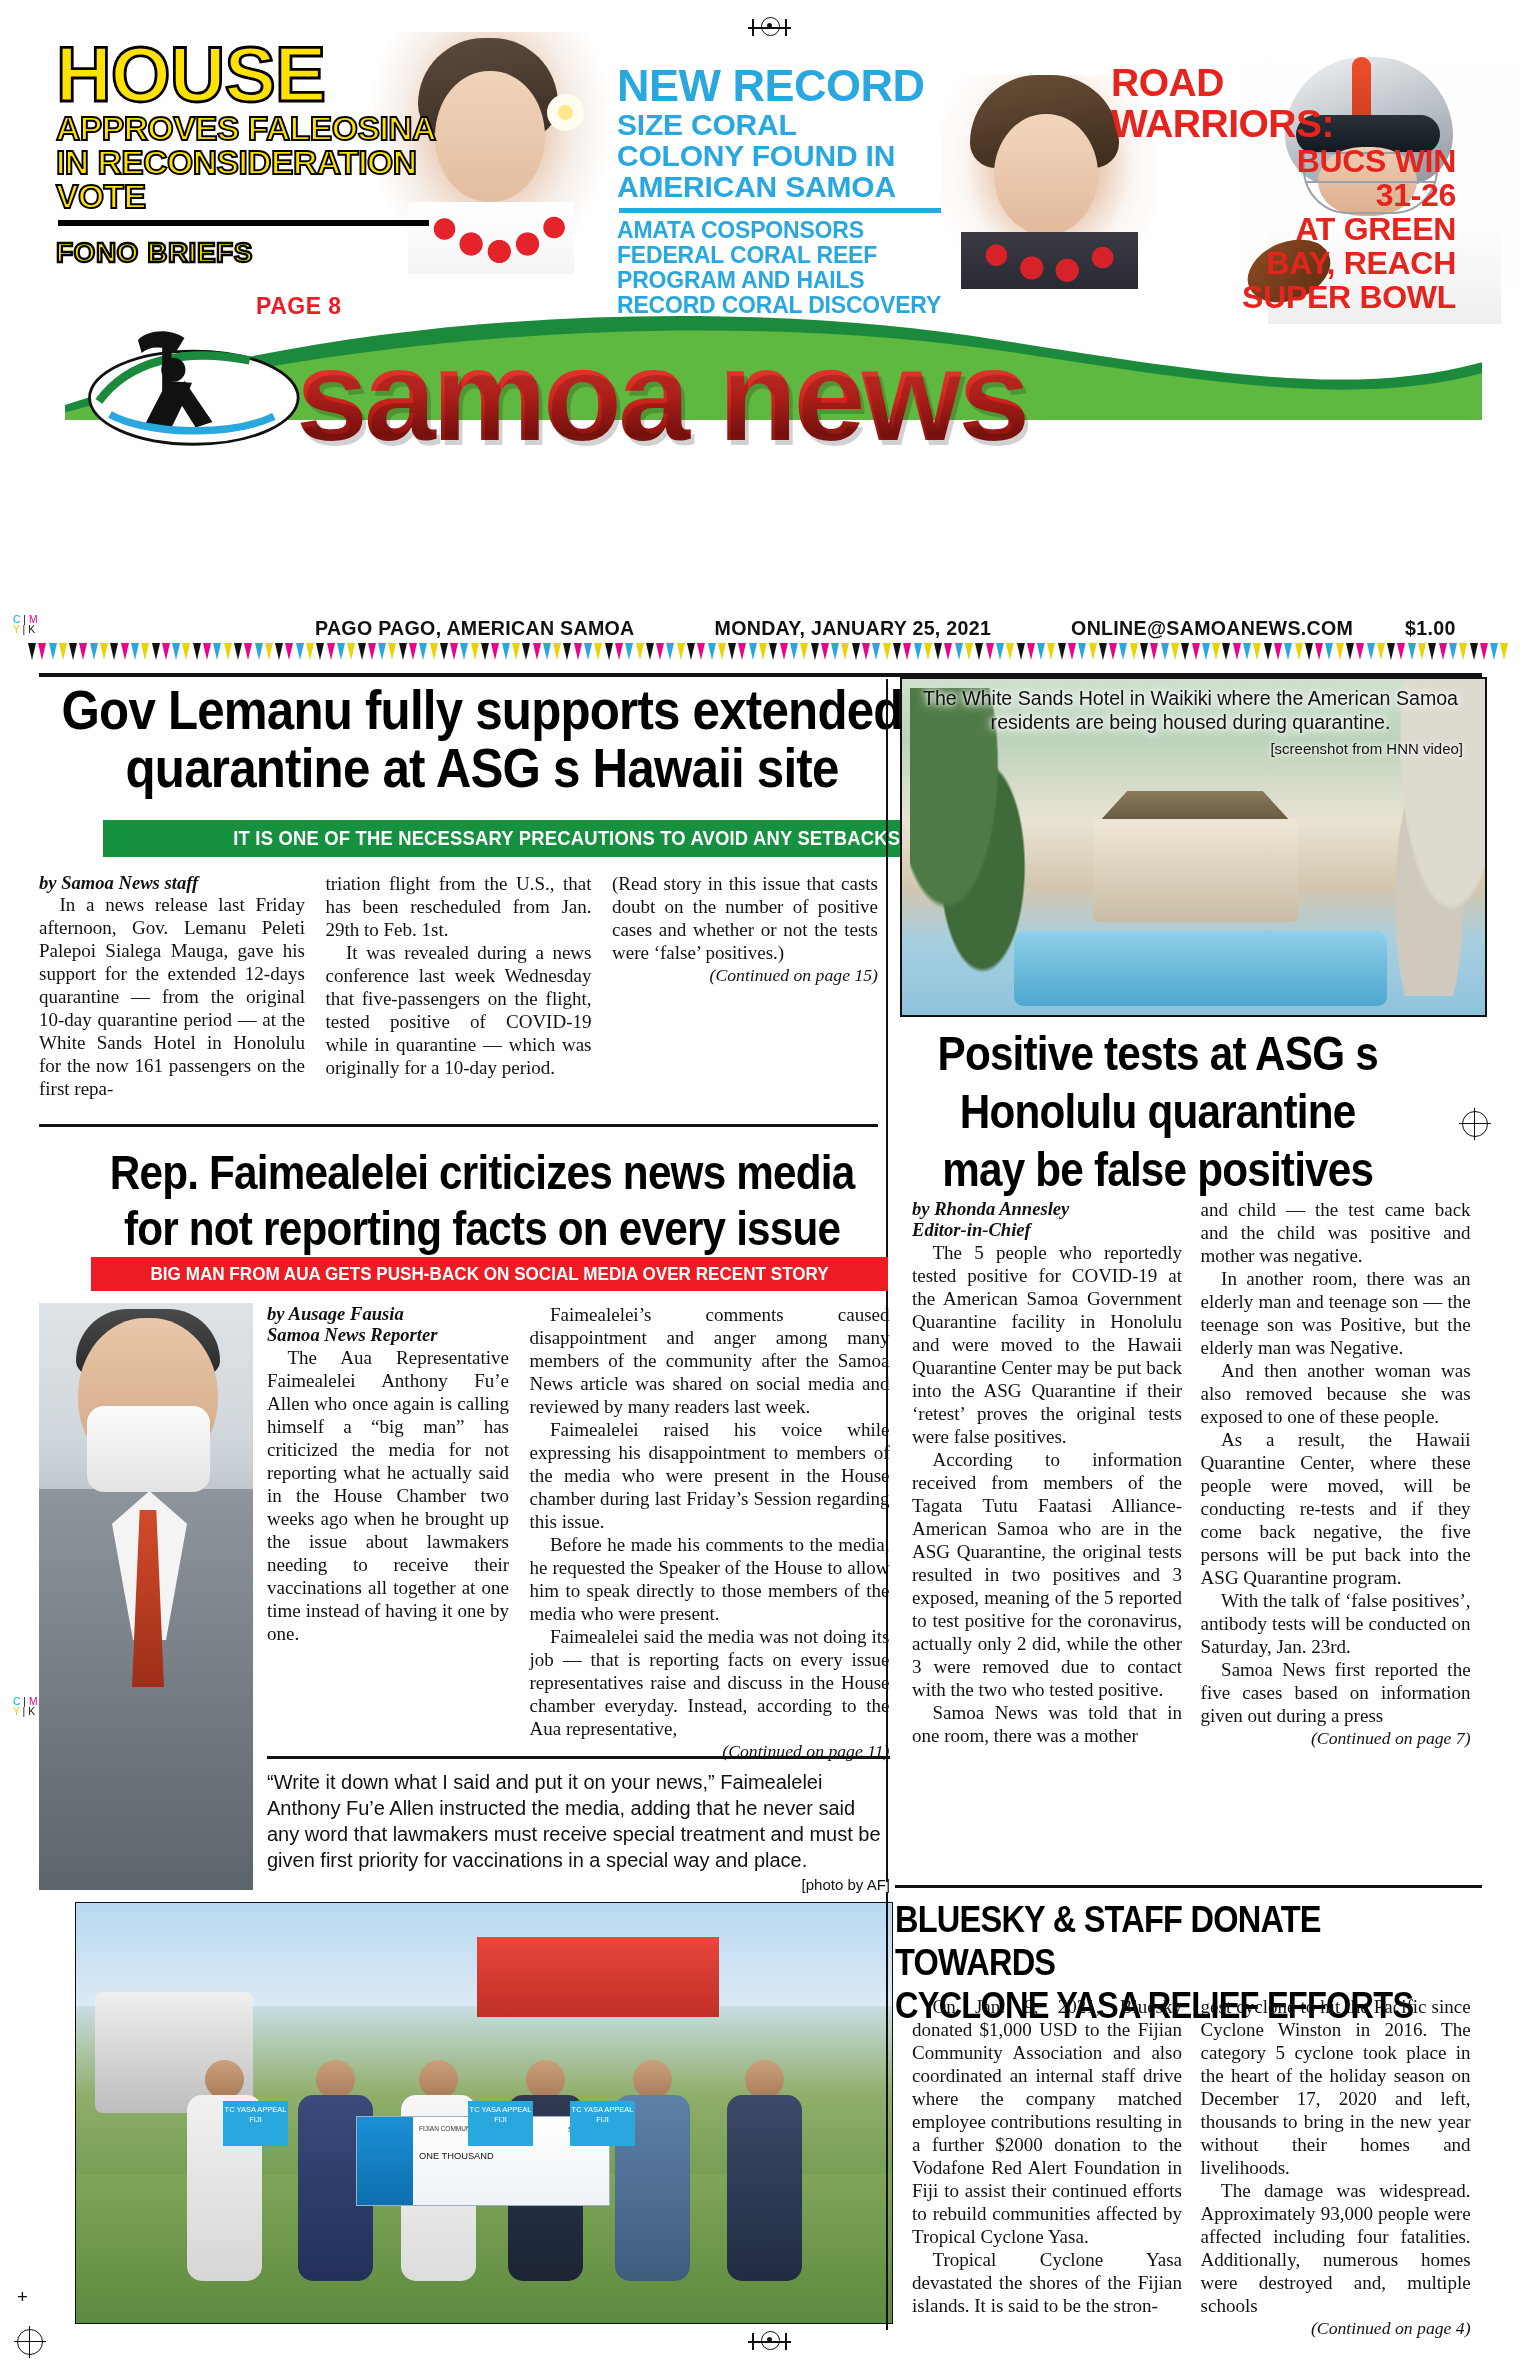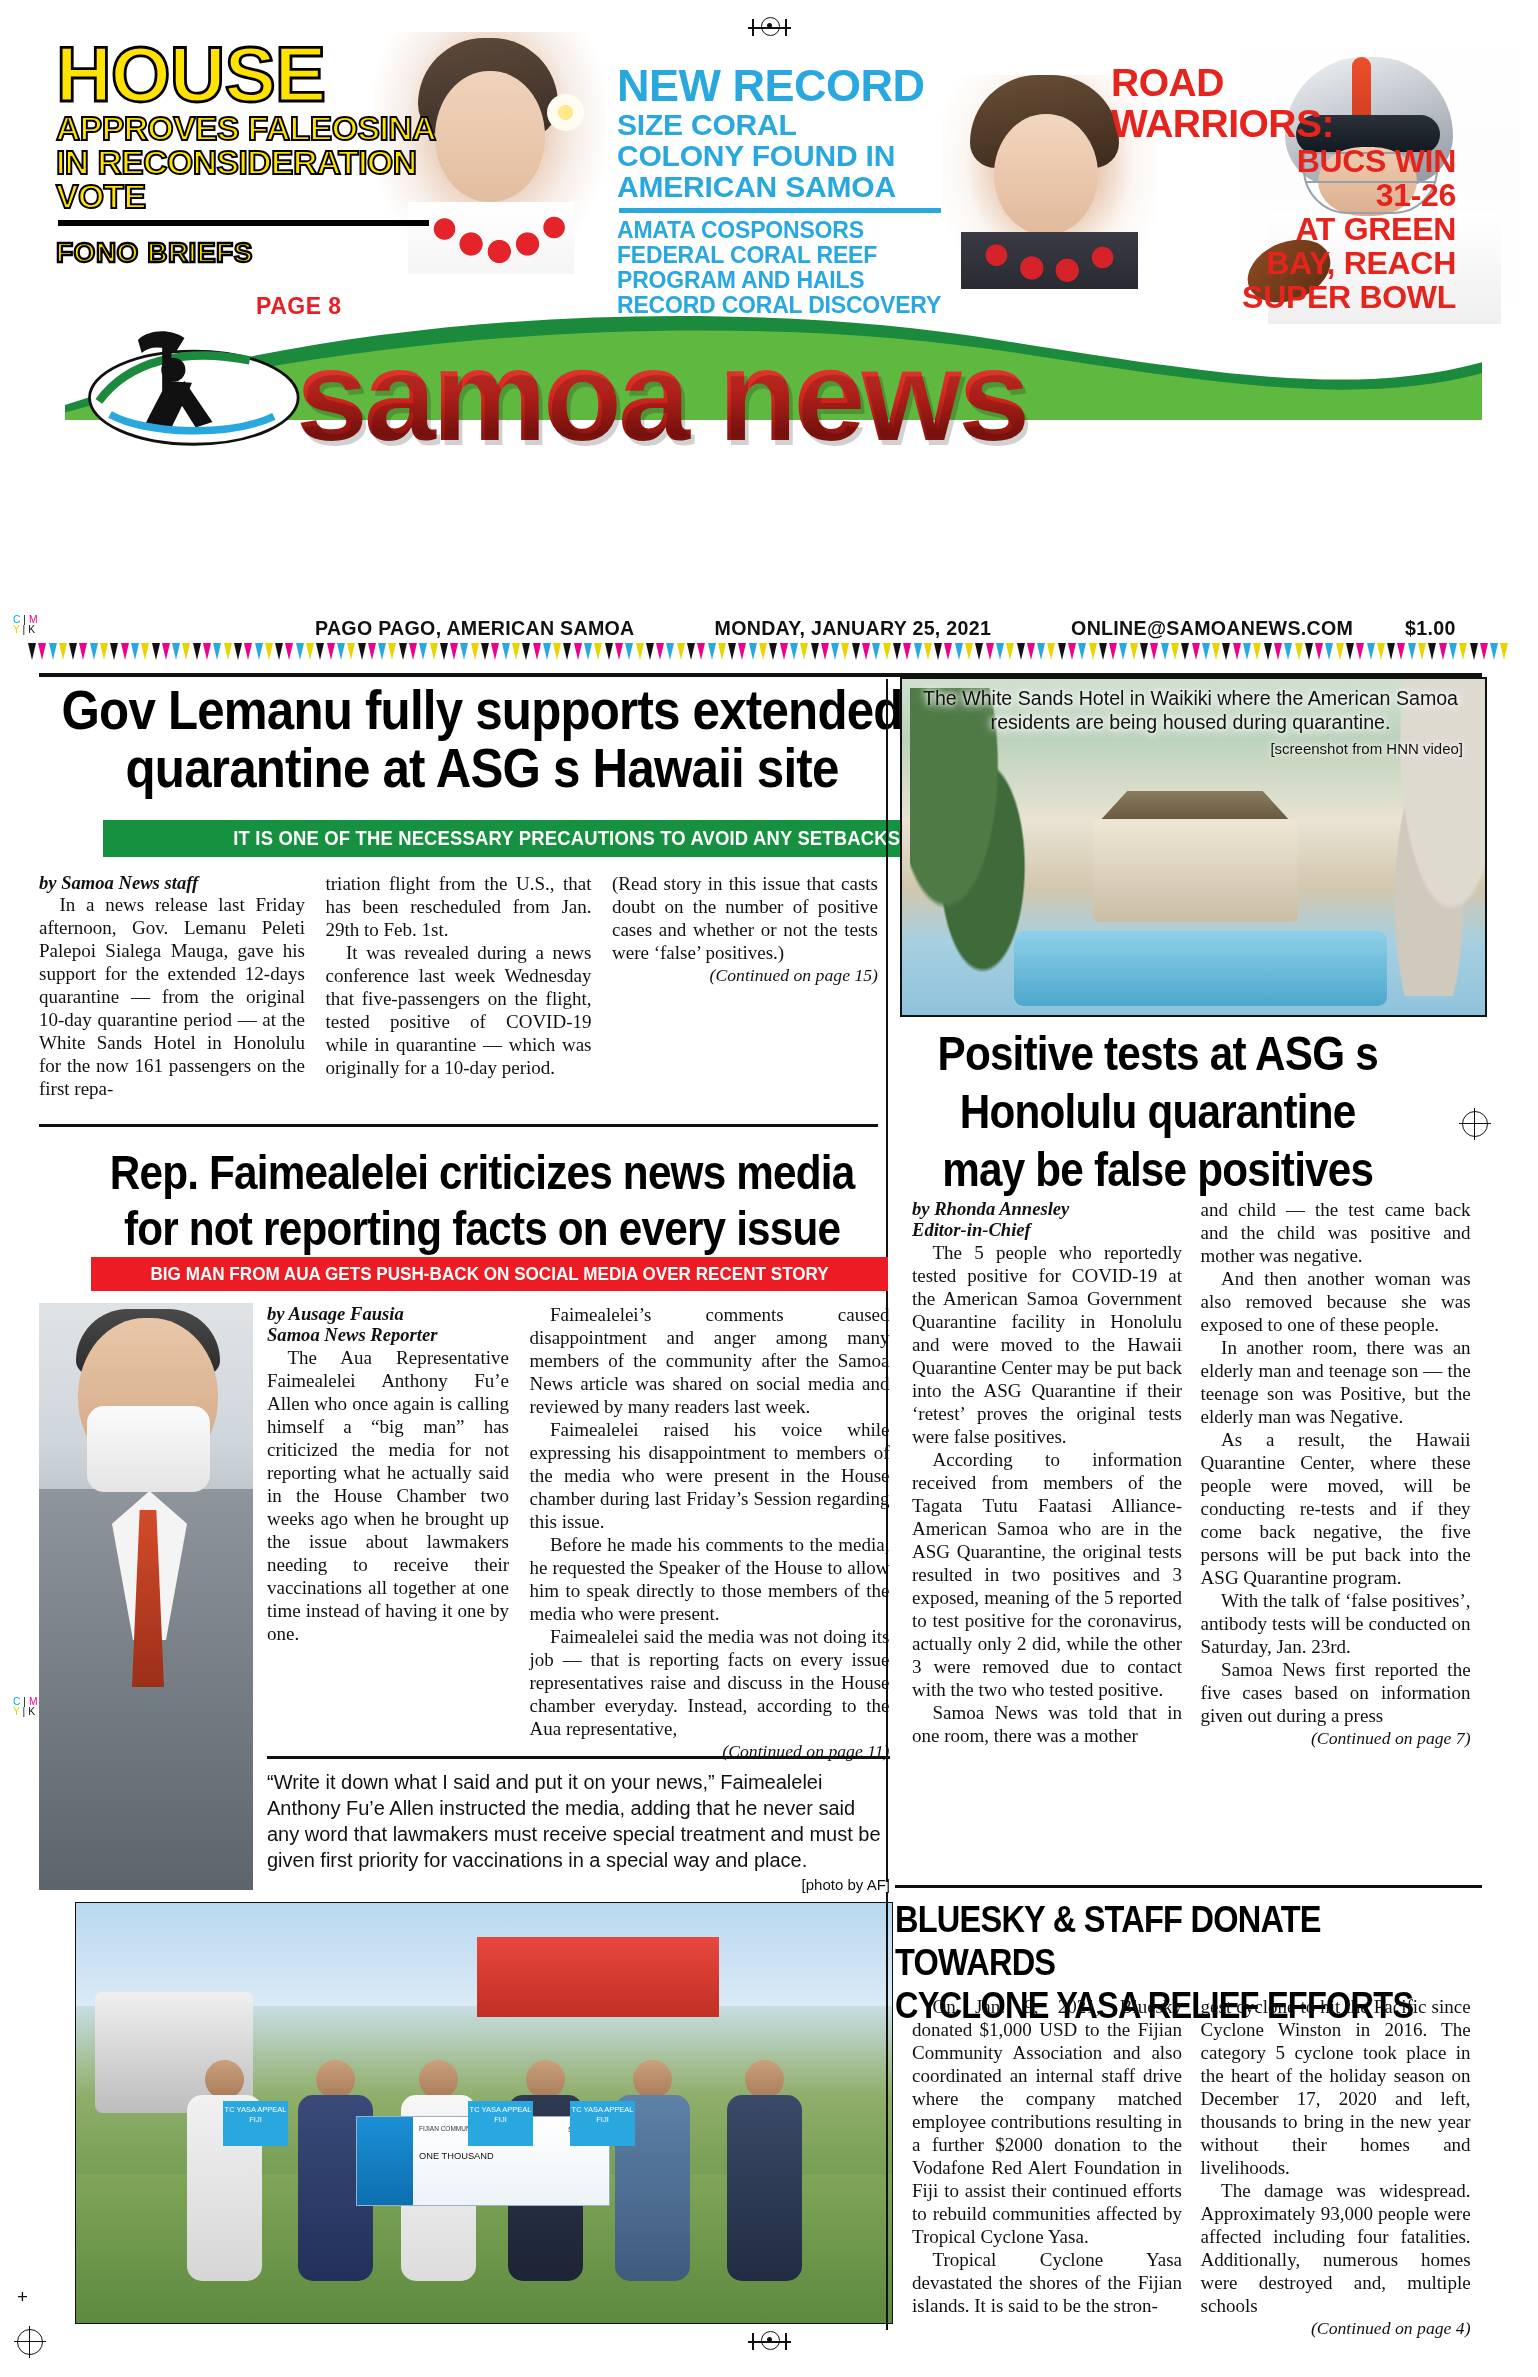--- a/index.html
+++ b/index.html
@@ -816,22 +816,22 @@
     <div class="cols pos-cols">
       <div class="col">
         <p class="byline">by Rhonda Annesley</p>
         <p class="byline">Editor-in-Chief</p>
         <p>The 5 people who reportedly tested positive for COVID-19 at the American Samoa Government Quarantine facility in Honolulu and were moved to the Hawaii Quarantine Center may be put back into the ASG Quarantine if their ‘retest’ proves the original tests were false positives.</p>
         <p>According to information received from members of the Tagata Tutu Faatasi Alliance-American Samoa who are in the ASG Quarantine, the original tests resulted in two positives and 3 exposed, meaning of the 5 reported to test positive for the coronavirus, actually only 2 did, while the other 3 were removed due to contact with the two who tested positive.</p>
         <p>Samoa News was told that in one room, there was a mother</p>
       </div>
       <div class="col">
         <p class="noind">and child — the test came back and the child was positive and mother was negative.</p>
+        <p>In another room, there was an elderly man and teenage son — the teenage son was Positive, but the elderly man was Negative.</p>
         <p>And then another woman was also removed because she was exposed to one of these people.</p>
-        <p>In another room, there was an elderly man and teenage son — the teenage son was Positive, but the elderly man was Negative.</p>
         <p>As a result, the Hawaii Quarantine Center, where these people were moved, will be conducting re-tests and if they come back negative, the five persons will be put back into the ASG Quarantine program.</p>
         <p>With the talk of ‘false positives’, antibody tests will be conducted on Saturday, Jan. 23rd.</p>
         <p>Samoa News first reported the five cases based on information given out during a press</p>
         <p class="contd">(Continued on page 7)</p>
       </div>
     </div>
 
     <div class="hrule" style="left:39px;top:1124px;width:839px;height:2.8px;"></div>
     <h1 class="head faim-head">
       <span>Rep. Faimealelei criticizes news media</span><br>

